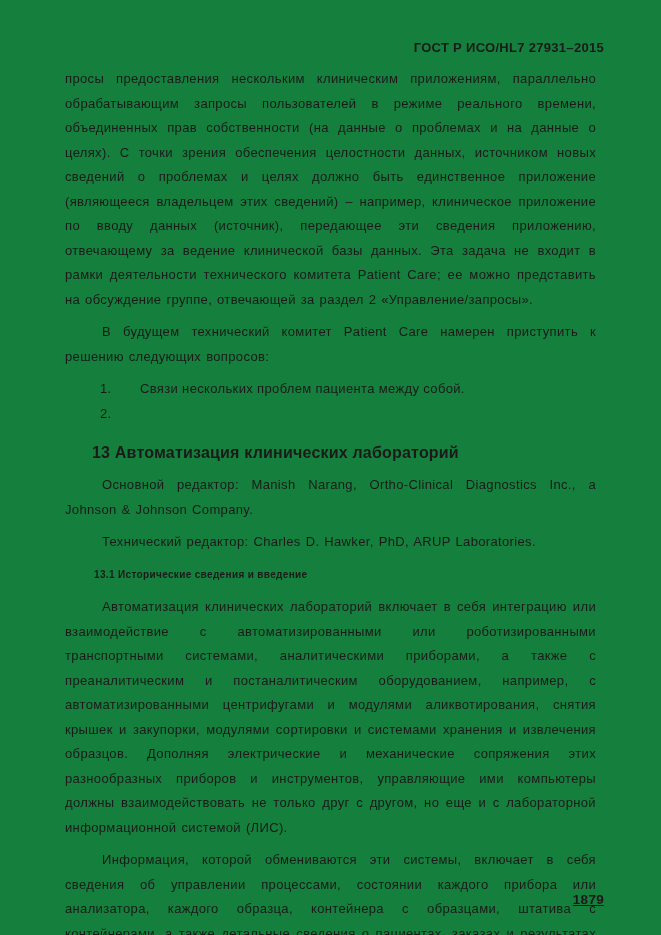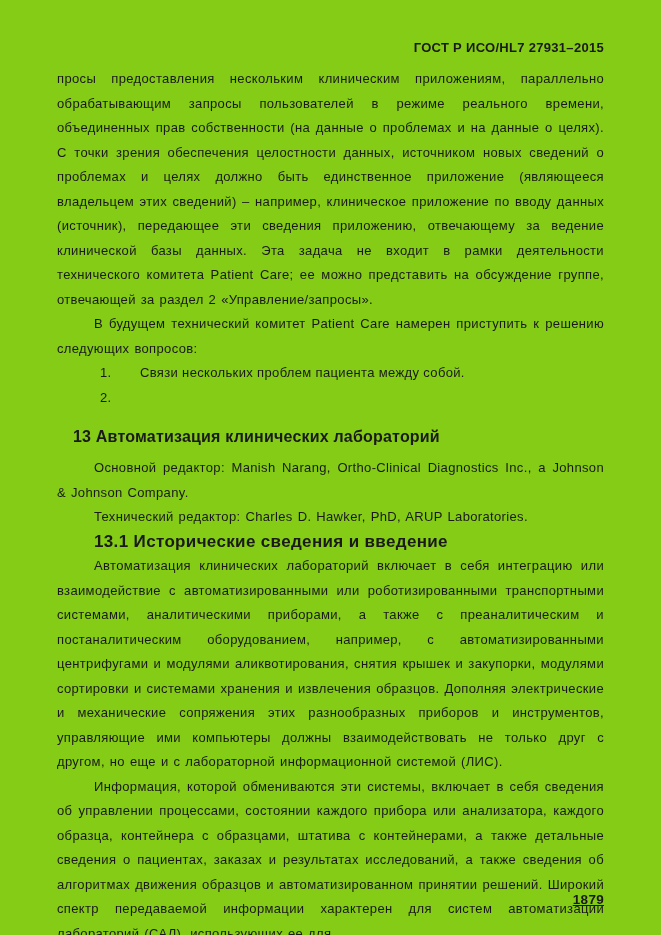--- a/index.html
+++ b/index.html
@@ -4,36 +4,36 @@
 <style>
   html, body {
     margin: 0;
     padding: 0;
     background: #ffffff;
   }
   .page {
     position: relative;
     width: 661px;
     height: 935px;
-    background: #84cc16;
+    background: #15803d;
     box-sizing: border-box;
     padding: 40px 57px 0 57px;
     font-family: "Liberation Sans", "DejaVu Sans", sans-serif;
     color: #1a1a1a;
     overflow: hidden;
   }
   .doc-header {
     text-align: right;
     font-weight: bold;
     font-size: 13px;
     letter-spacing: 0.3px;
     margin-bottom: 12px;
   }
   p.body-text {
-    margin: 0;
+    margin: 8px;
     font-size: 13px;
     line-height: 24.5px;
     letter-spacing: 0.35px;
     text-align: justify;
     word-spacing: 1px;
   }
   p.indent {
     text-indent: 37px;
   }
   .num-list {
@@ -44,29 +44,29 @@
     font-size: 13px;
     line-height: 24.5px;
     letter-spacing: 0.35px;
     padding-left: 43px;
   }
   .list-row .num {
     width: 40px;
     flex: 0 0 40px;
   }
   h1.section-heading {
-    margin: 14px 0 7px 16px;
+    margin: 14px 0 7px 35px;
     font-size: 16px;
     line-height: 25px;
     font-weight: bold;
     letter-spacing: 0.2px;
   }
   p.sub-heading {
     margin: 0;
-    font-size: 17px;
+    font-size: 10px;
     line-height: 24.5px;
     letter-spacing: 0.35px;
     font-weight: bold;
     text-indent: 37px;
   }
   .page-number {
     position: absolute;
     right: 57px;
     bottom: 28px;
     font-size: 13.5px;

